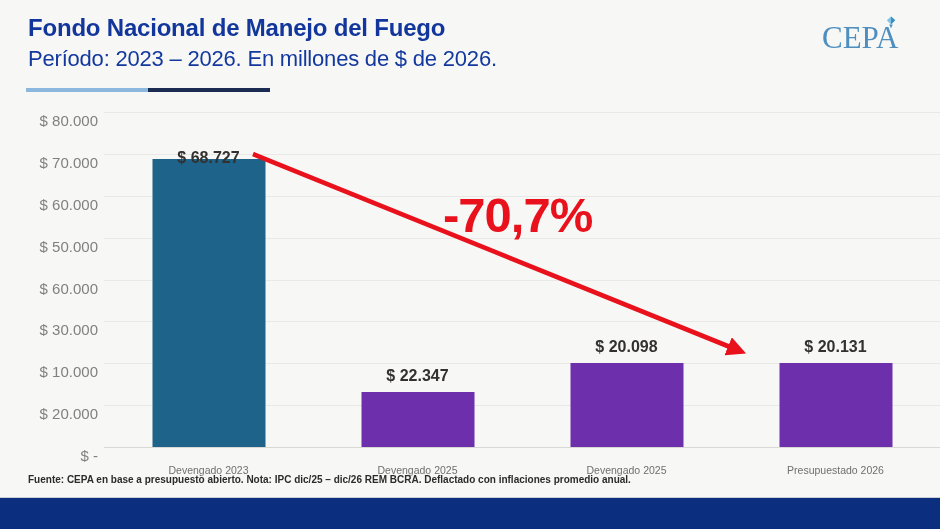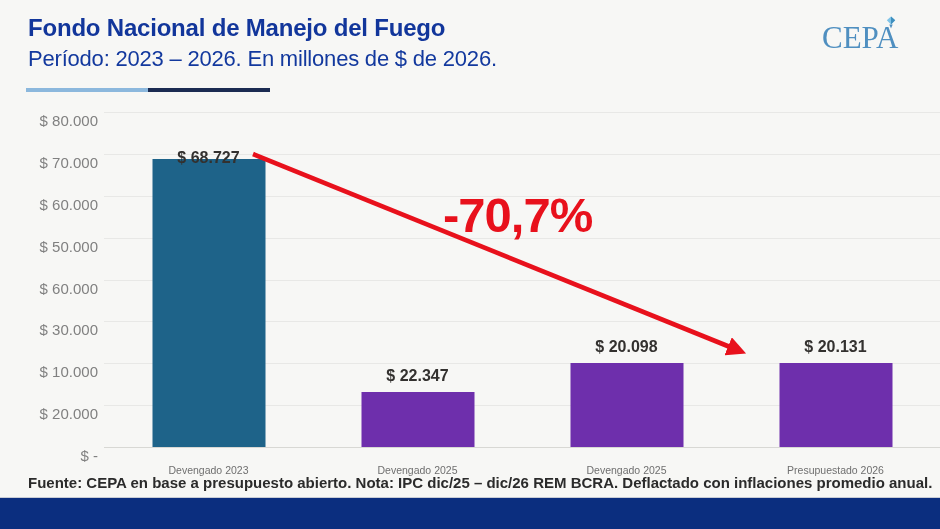--- a/index.html
+++ b/index.html
@@ -183,21 +183,21 @@
     color: #e8111c;
     letter-spacing: -1px;
     white-space: nowrap;
   }
 
   
   .source-note {
     position: absolute;
     left: 28px;
     top: 474px;
-    font-size: 15px;
+    font-size: 10px;
     font-weight: bold;
     color: #2b2b2b;
     white-space: nowrap;
   }
   .footer-bar {
     position: absolute;
     left: 0;
     bottom: 0;
     width: 940px;
     height: 31px;

